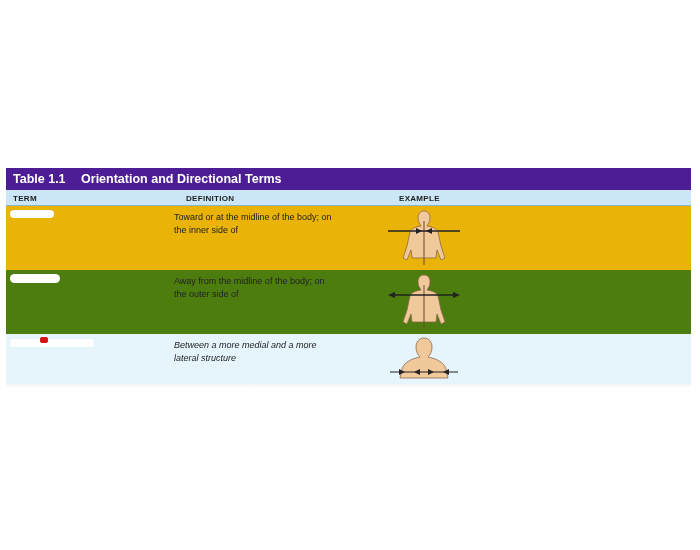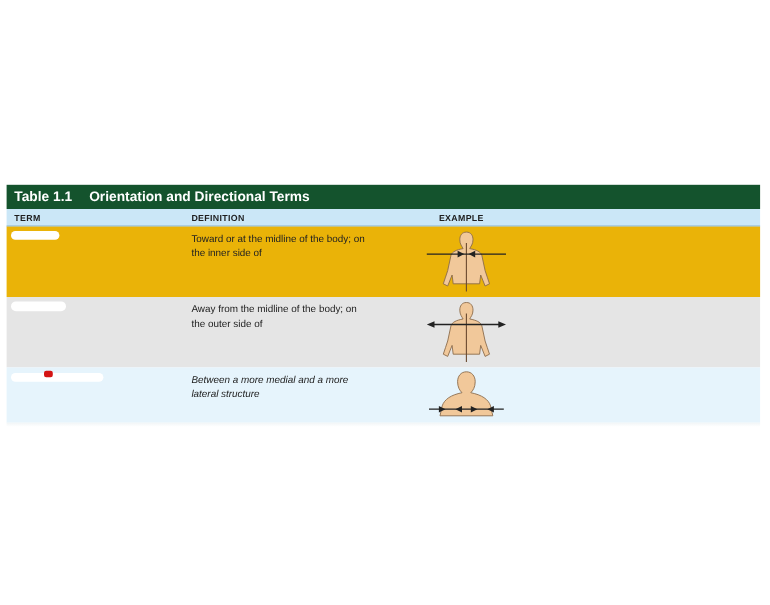--- a/index.html
+++ b/index.html
@@ -5,36 +5,36 @@
     html, body { margin: 0; padding: 0; }
     body {
       width: 700px; height: 550px; background: #ffffff;
       position: relative; overflow: hidden;
       font-family: "DejaVu Sans", sans-serif;
     }
     .table-wrap {
       position: absolute; left: 6px; top: 168px; width: 685px;
     }
     .title-bar {
-      height: 22px; background: #14532d; color: #ffffff;
+      height: 22px; background: #4c1d95; color: #ffffff;
       font-family: "Liberation Sans", sans-serif; font-weight: bold;
       font-size: 12.5px; line-height: 22px; padding-left: 7px;
       box-sizing: border-box; white-space: nowrap;
     }
     .title-bar .num { margin-right: 12px; }
     .head-row {
       height: 16px; background: #cbe7f7; border-bottom: 1px solid #8ab3cc;
       position: relative; box-sizing: border-box;
       font-family: "Liberation Sans", sans-serif; font-weight: bold;
       font-size: 8px; color: #1d1d1d; letter-spacing: 0.3px; text-align: right;
     }
     .head-row span { position: absolute; top: 4px; }
     .row { position: relative; box-sizing: border-box; }
     .row.r1 { height: 64px; background: #eab308; }
-    .row.r2 { height: 64px; background: #e5e5e5; }
+    .row.r2 { height: 64px; background: #4d7c0f; }
     .row.r3 { height: 50px; background: #e6f4fc; font-style: italic; }
     .cell-def, .cell-ex {
       position: absolute; font-family: "Liberation Sans", sans-serif;
       font-size: 9px; line-height: 12.5px; color: #222;
     }
     .cell-def { left: 168px; top: 5px; width: 160px; }
     .cell-ex { left: 521px; top: 5px; width: 150px; }
     .blank {
       display: inline-block; background: #ffffff; height: 9px; vertical-align: -1px;
       border-radius: 2px;
@@ -54,21 +54,21 @@
 <body>
 
 <div class="table-wrap">
   <div class="title-bar">
     <span class="num">Table 1.1</span>
     <span>Orientation and Directional Terms</span>
   </div>
 
   <div class="head-row">
     <span style="left:7px">TERM</span>
-    <span style="left:168px">DEFINITION</span>
+    <span style="left:180px">DEFINITION</span>
     <span style="left:393px">EXAMPLE</span>
   </div>
 
   <div class="row r1">
     <div class="term-blank" style="left:4px; top:4px; width:44px; height:8px;"></div>
     <div class="cell-def">Toward or at the midline of the body; on the inner side of</div>
     <svg class="figure" style="left:380px; top:3px;" width="76" height="60" viewBox="0 0 76 60">
       <path d="M38 2 c4 0 6 3 6 7 c0 4 -2 6 -3 8 c6 1 10 3 11 6 l3 14 c1 4 3 8 4 12 l-4 2 l-4 -10 l-1 8 l-24 0 l-1 -8 l-4 10 l-4 -2 c1 -4 3 -8 4 -12 l3 -14 c1 -3 5 -5 11 -6 c-1 -2 -3 -4 -3 -8 c0 -4 2 -7 6 -7z" fill="#f1c89a" stroke="#8a6a4a" stroke-width="0.8"></path>
       <line x1="38" y1="12" x2="38" y2="56" stroke="#6b4a30" stroke-width="1"></line>
       <line x1="2" y1="22" x2="74" y2="22" stroke="#222" stroke-width="1.3"></line>

